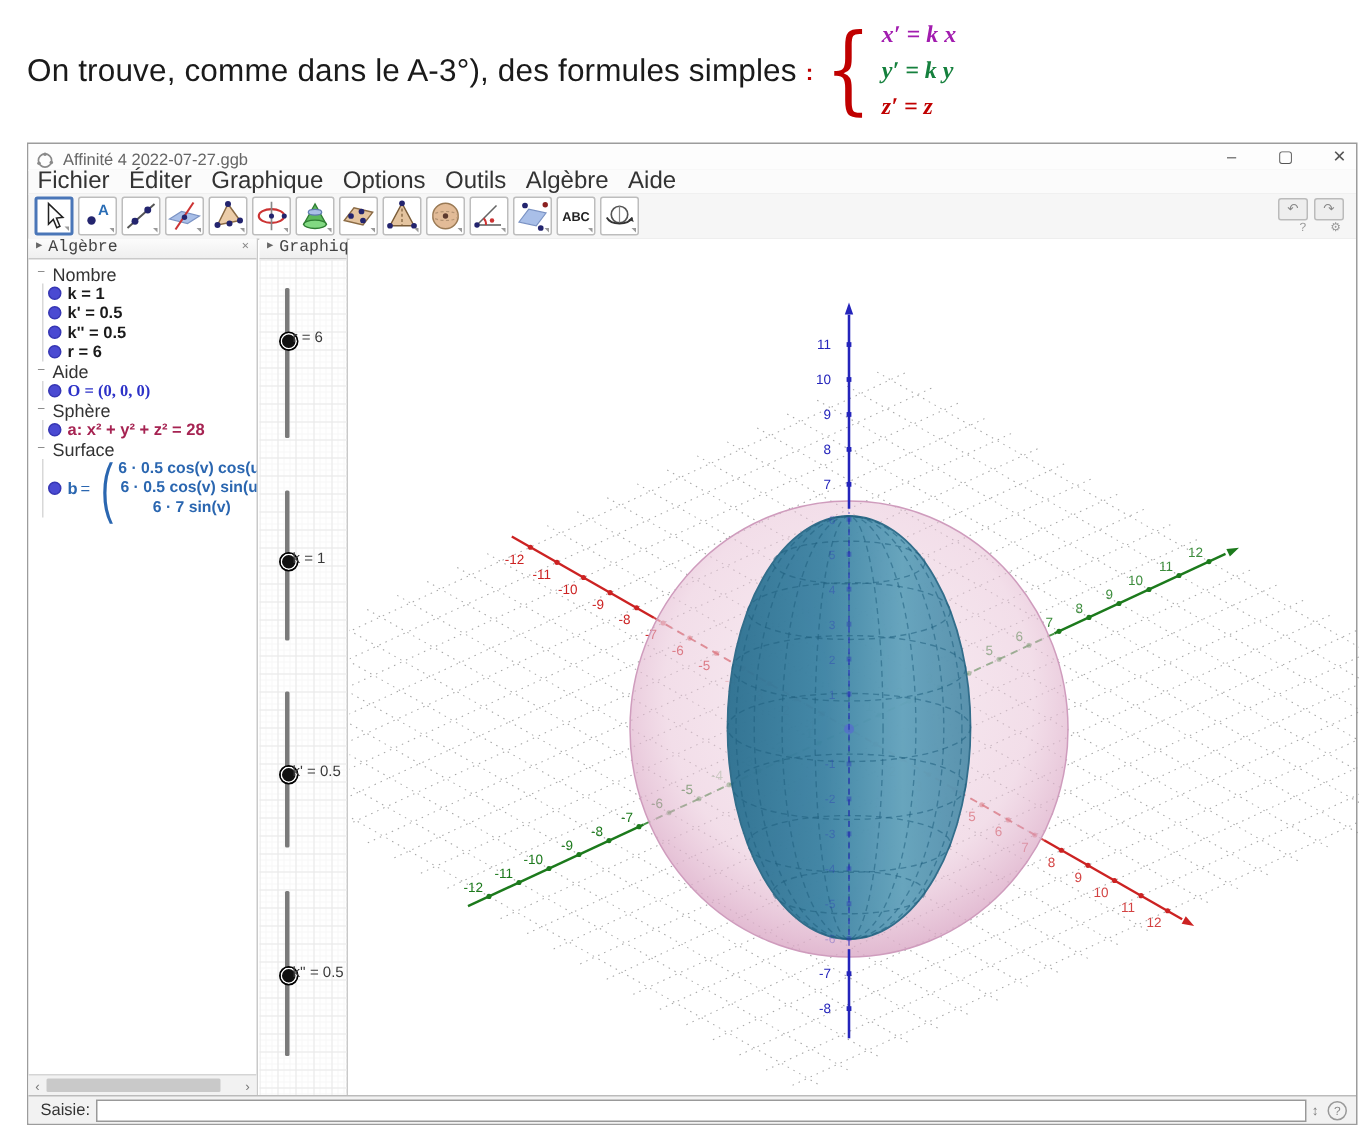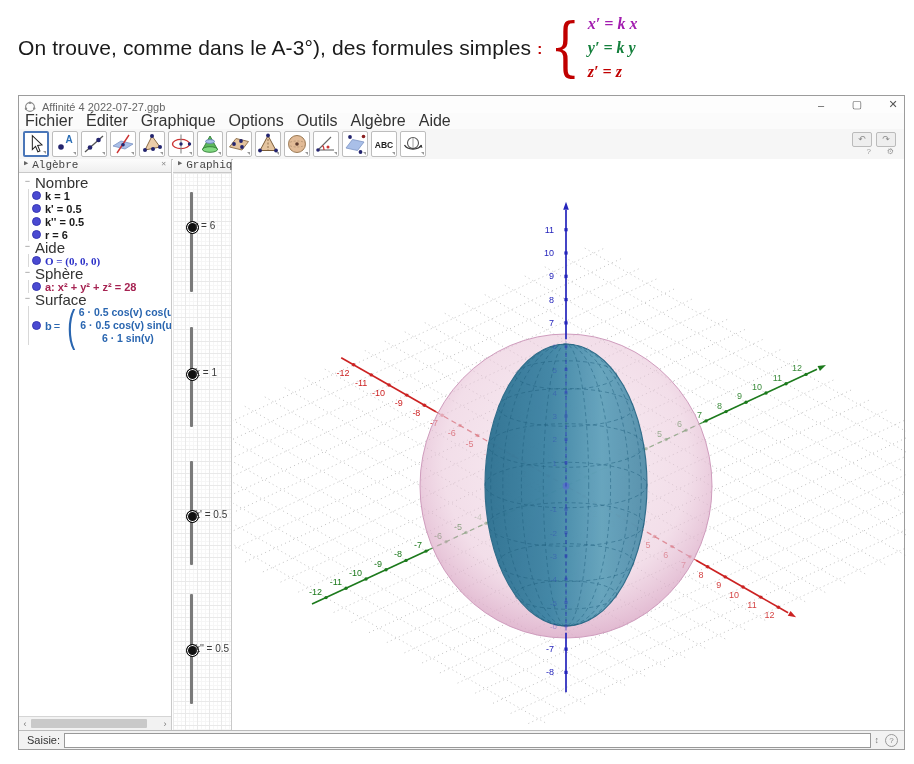--- a/index.html
+++ b/index.html
@@ -39,21 +39,21 @@
   .panel-header{position:absolute;height:14px;background:linear-gradient(#fcfcfc,#efefef);
                 border-bottom:1px solid #c9c9c9;display:flex;align-items:flex-start;font-size:11px;
                 color:#444;box-sizing:border-box;font-family:Liberation Mono, monospace;}
   .caret{font-size:7px;color:#666;margin:0 4px 0 5px;}
   
   #alg-panel{position:absolute;left:0;top:63px;width:153px;bottom:19px;background:#fff;
              border-right:1px solid #c9c9c9;box-sizing:border-box;}
   #alg-body{position:absolute;left:0;top:14px;right:0;bottom:13px;overflow:hidden;padding-top:3px;}
   .ag-group{display:flex;align-items:center;height:13px;padding-left:4px;}
   .tree-toggle{width:9px;height:9px;font-size:9px;line-height:7px;color:#888;margin-right:3px;text-align:center;}
-  .g-label{font-size:15px;color:#333;}
+  .g-label{font-size:12px;color:#333;}
   .ag-items{margin-left:9px;border-left:1px solid #d8d8d8;padding-left:0;}
   .ag-item{display:flex;align-items:center;min-height:13px;padding-left:3px;}
   .obj-dot{width:7px;height:7px;border-radius:50%;background:#4a4ad2;border:1px solid #3636b4;
            margin-right:4px;flex:none;}
   .obj-txt{font-size:11px;font-weight:bold;white-space:nowrap;}
   .mat-wrap{display:flex;align-items:center;}
   .mat-paren{font-size:44px;font-weight:300;line-height:38px;transform:scaleX(.55);margin:0 0 0 2px;}
   .mat-rows{display:flex;flex-direction:column;align-items:center;}
   .mat-rows div{font-size:10.5px;font-weight:bold;line-height:13px;white-space:nowrap;}
   #alg-scroll{position:absolute;left:0;bottom:0;height:13px;right:0;background:#f2f2f2;
@@ -315,21 +315,21 @@
           <div class="ag-items">
             <div class="ag-item">
               <span class="obj-dot"></span>
               <span class="mat-wrap">
                 <span class="obj-txt" style="color: rgb(42, 102, 176);">b</span>
                 <span class="obj-txt" style="margin: 0px 2px; font-weight: normal; color: rgb(42, 102, 176);">=</span>
                 <span class="mat-paren" style="color: rgb(42, 102, 176);">(</span>
                 <span class="mat-rows">
                   <div style="color: rgb(42, 102, 176);">6 · 0.5 cos(v) cos(u)</div>
                   <div style="color: rgb(42, 102, 176);">6 · 0.5 cos(v) sin(u)</div>
-                  <div style="color: rgb(42, 102, 176);">6 · 1 sin(v)</div>
+                  <div style="color: rgb(42, 102, 176);">6 · 7 sin(v)</div>
                 </span>
               </span>
             </div>
           </div>
         </div>
       <div id="alg-scroll">
         <span class="scr-arrow">‹</span>
         <span class="scr-thumb"></span>
         <span class="scr-arrow" style="margin-left:auto">›</span>
       </div>

